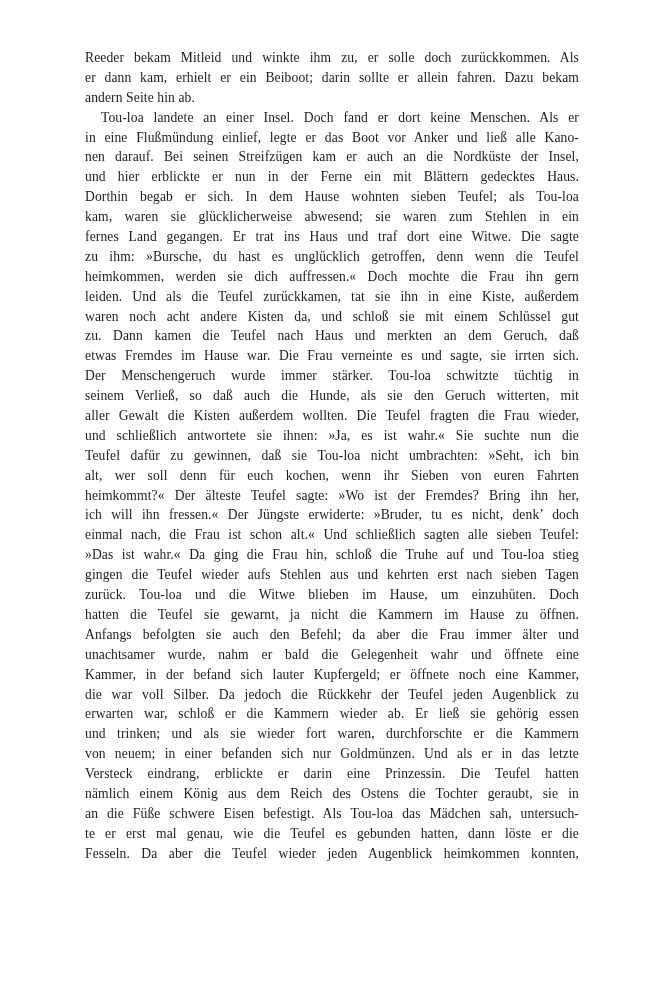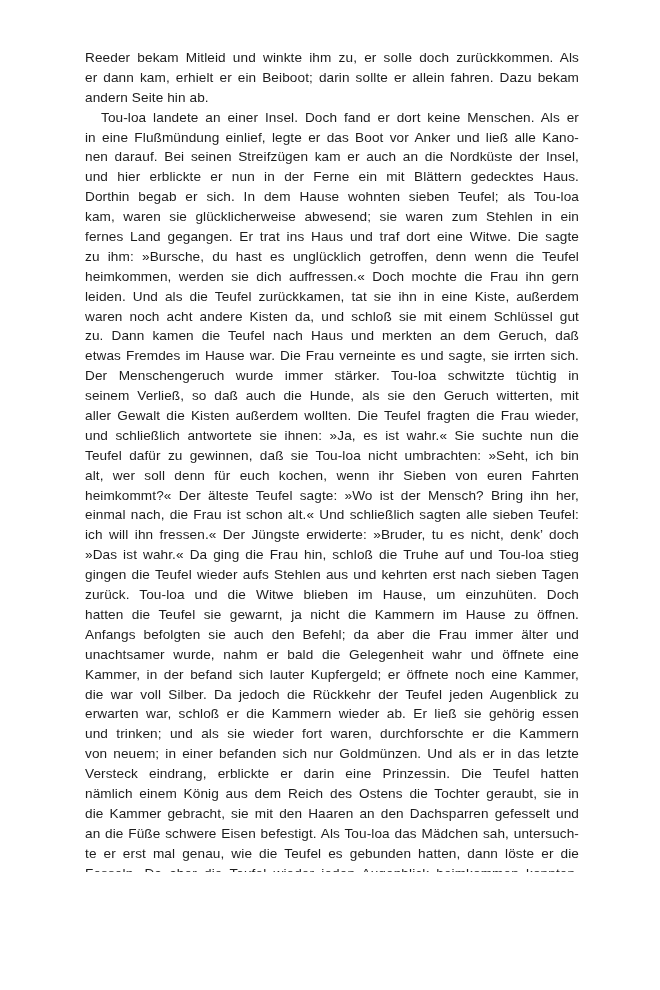--- a/index.html
+++ b/index.html
@@ -6,21 +6,21 @@
     margin: 0;
     padding: 0;
     background: #ffffff;
   }
   .scan-page {
     position: relative;
     width: 660px;
     height: 872px;
     background: #ffffff;
     overflow: hidden;
-    font-family: Liberation Sans, sans-serif;
+    font-family: Liberation Serif, serif;
     color: #1c1c1c;
   }
   .text-block {
     position: absolute;
     left: 85px;
     top: 48px;
     width: 494px;
   }
   .line {
     font-size: 13.6px;
@@ -68,35 +68,34 @@
       <div class="line">leiden. Und als die Teufel zurückkamen, tat sie ihn in eine Kiste, außerdem</div>
       <div class="line">waren noch acht andere Kisten da, und schloß sie mit einem Schlüssel gut</div>
       <div class="line">zu. Dann kamen die Teufel nach Haus und merkten an dem Geruch, daß</div>
       <div class="line">etwas Fremdes im Hause war. Die Frau verneinte es und sagte, sie irrten sich.</div>
       <div class="line">Der Menschengeruch wurde immer stärker. Tou-loa schwitzte tüchtig in</div>
       <div class="line">seinem Verließ, so daß auch die Hunde, als sie den Geruch witterten, mit</div>
       <div class="line">aller Gewalt die Kisten außerdem wollten. Die Teufel fragten die Frau wieder,</div>
       <div class="line">und schließlich antwortete sie ihnen: »Ja, es ist wahr.« Sie suchte nun die</div>
       <div class="line">Teufel dafür zu gewinnen, daß sie Tou-loa nicht umbrachten: »Seht, ich bin</div>
       <div class="line">alt, wer soll denn für euch kochen, wenn ihr Sieben von euren Fahrten</div>
-      <div class="line">heimkommt?« Der älteste Teufel sagte: »Wo ist der Mensch? Bring ihn her,</div>
+      <div class="line">heimkommt?« Der älteste Teufel sagte: »Wo ist der Fremdes? Bring ihn her,</div>
+      <div class="line">ich will ihn fressen.« Der Jüngste erwiderte: »Bruder, tu es nicht, denk’ doch</div>
       <div class="line">einmal nach, die Frau ist schon alt.« Und schließlich sagten alle sieben Teufel:</div>
-      <div class="line">ich will ihn fressen.« Der Jüngste erwiderte: »Bruder, tu es nicht, denk’ doch</div>
       <div class="line">»Das ist wahr.« Da ging die Frau hin, schloß die Truhe auf und Tou-loa stieg</div>
       <div class="line">gingen die Teufel wieder aufs Stehlen aus und kehrten erst nach sieben Tagen</div>
       <div class="line">zurück. Tou-loa und die Witwe blieben im Hause, um einzuhüten. Doch</div>
       <div class="line">hatten die Teufel sie gewarnt, ja nicht die Kammern im Hause zu öffnen.</div>
       <div class="line">Anfangs befolgten sie auch den Befehl; da aber die Frau immer älter und</div>
       <div class="line">unachtsamer wurde, nahm er bald die Gelegenheit wahr und öffnete eine</div>
       <div class="line">Kammer, in der befand sich lauter Kupfergeld; er öffnete noch eine Kammer,</div>
       <div class="line">die war voll Silber. Da jedoch die Rückkehr der Teufel jeden Augenblick zu</div>
       <div class="line">erwarten war, schloß er die Kammern wieder ab. Er ließ sie gehörig essen</div>
       <div class="line">und trinken; und als sie wieder fort waren, durchforschte er die Kammern</div>
       <div class="line">von neuem; in einer befanden sich nur Goldmünzen. Und als er in das letzte</div>
       <div class="line">Versteck eindrang, erblickte er darin eine Prinzessin. Die Teufel hatten</div>
       <div class="line">nämlich einem König aus dem Reich des Ostens die Tochter geraubt, sie in</div>
-      <div class="line">die Kammer gebracht, sie mit den Haaren an den Dachsparren gefesselt und</div>
       <div class="line">an die Füße schwere Eisen befestigt. Als Tou-loa das Mädchen sah, untersuch-</div>
       <div class="line">te er erst mal genau, wie die Teufel es gebunden hatten, dann löste er die</div>
       <div class="line">Fesseln. Da aber die Teufel wieder jeden Augenblick heimkommen konnten,</div>
     </section>
   <div class="page-number">107</div>
 </main>
 
 </body></html>

